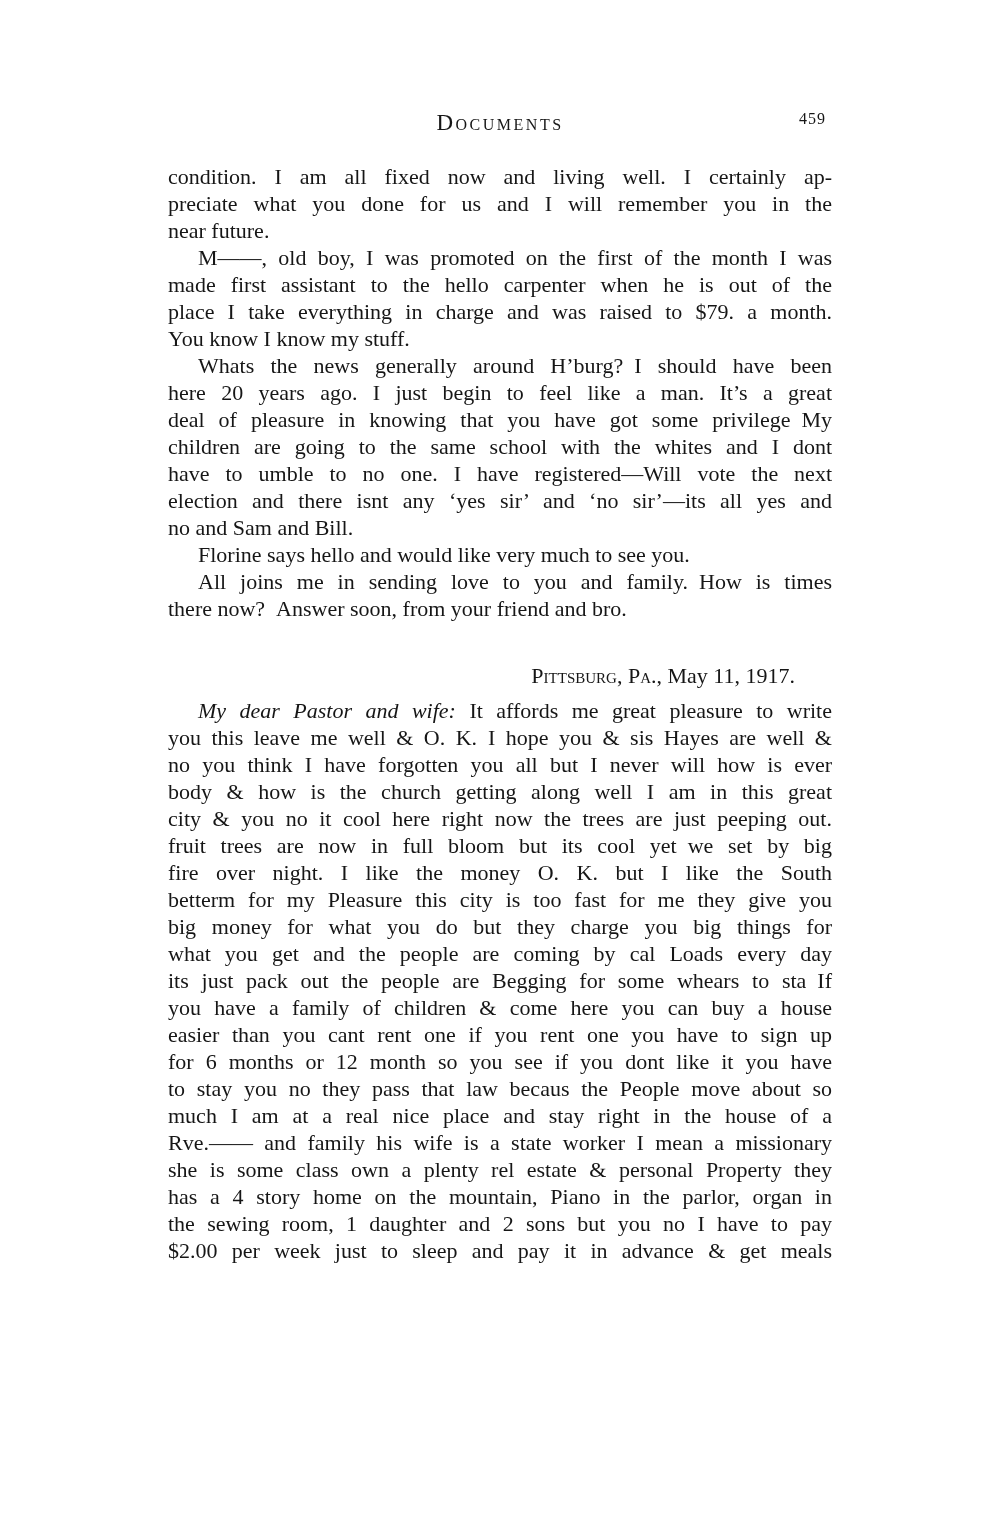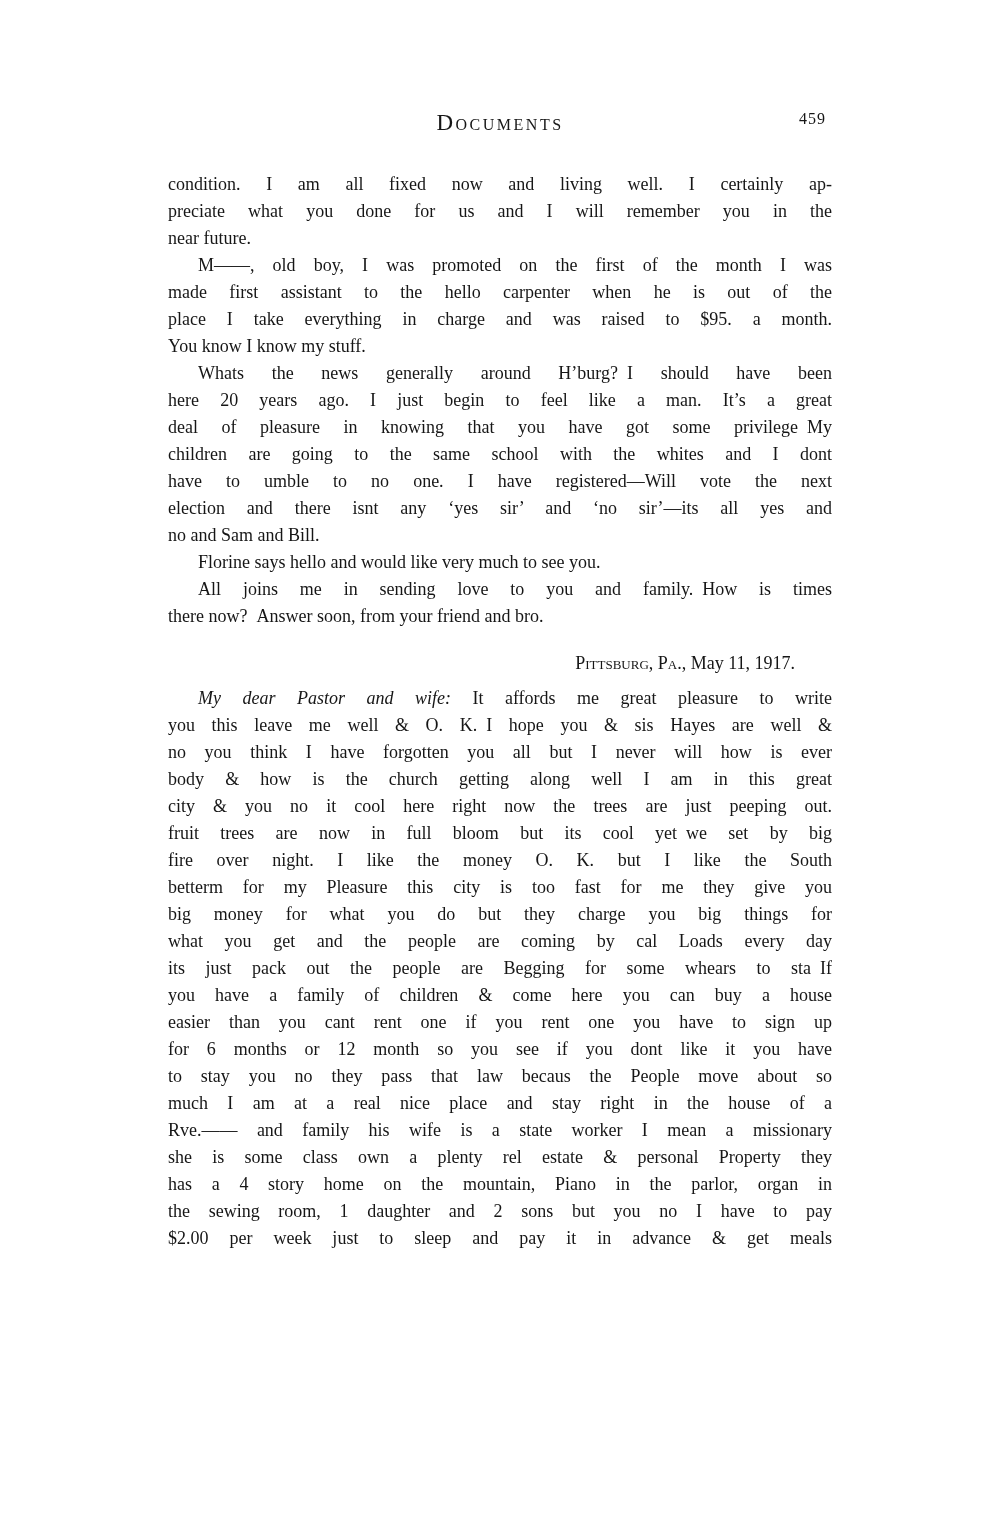--- a/index.html
+++ b/index.html
@@ -36,35 +36,35 @@
   }
   .page-number {
     position: absolute;
     right: 6px;
     top: 0;
     font-size: 16px;
     letter-spacing: 1px;
   }
   .text-body {
     position: absolute;
-    top: 171px;
+    top: 163px;
     left: 168px;
     width: 664px;
-    font-size: 18px;
+    font-size: 22px;
     line-height: 27px;
   }
   .paragraph { margin: 0; }
   .line {
     text-align: justify;
     text-align-last: justify;
   }
   .line.last { text-align-last: auto; }
   .line.indented { text-indent: 30px; }
   .dateline {
-    margin-top: 20px;
+    margin-top: 40px;
     margin-bottom: 8px;
     text-align: right;
     padding-right: 37px;
   }
   .sc { font-variant: small-caps; }
   .it { font-style: italic; }
 </style>
 </head>
 <body>
 
@@ -75,21 +75,21 @@
   </header>
   <main class="text-body" id="text-body">
       <div class="paragraph">
         <div class="line">condition.  I am all fixed now and living well.  I certainly ap-</div>
         <div class="line">preciate what you done for us and I will remember you in the</div>
         <div class="line last">near future.</div>
       </div>
       <div class="paragraph">
         <div class="line indented">M——, old boy, I was promoted on the first of the month I was</div>
         <div class="line">made first assistant to the hello carpenter when he is out of the</div>
-        <div class="line">place I take everything in charge and was raised to $95. a month.</div>
+        <div class="line">place I take everything in charge and was raised to $79. a month.</div>
         <div class="line last">You know I know my stuff.</div>
       </div>
       <div class="paragraph">
         <div class="line indented">Whats the news generally around H’burg? I should have been</div>
         <div class="line">here 20 years ago.  I just begin to feel like a man.  It’s a great</div>
         <div class="line">deal of pleasure in knowing that you have got some privilege My</div>
         <div class="line">children are going to the same school with the whites and I dont</div>
         <div class="line">have to umble to no one.  I have registered—Will vote the next</div>
         <div class="line">election and there isnt any ‘yes sir’ and ‘no sir’—its all yes and</div>
         <div class="line last">no and Sam and Bill.</div>

